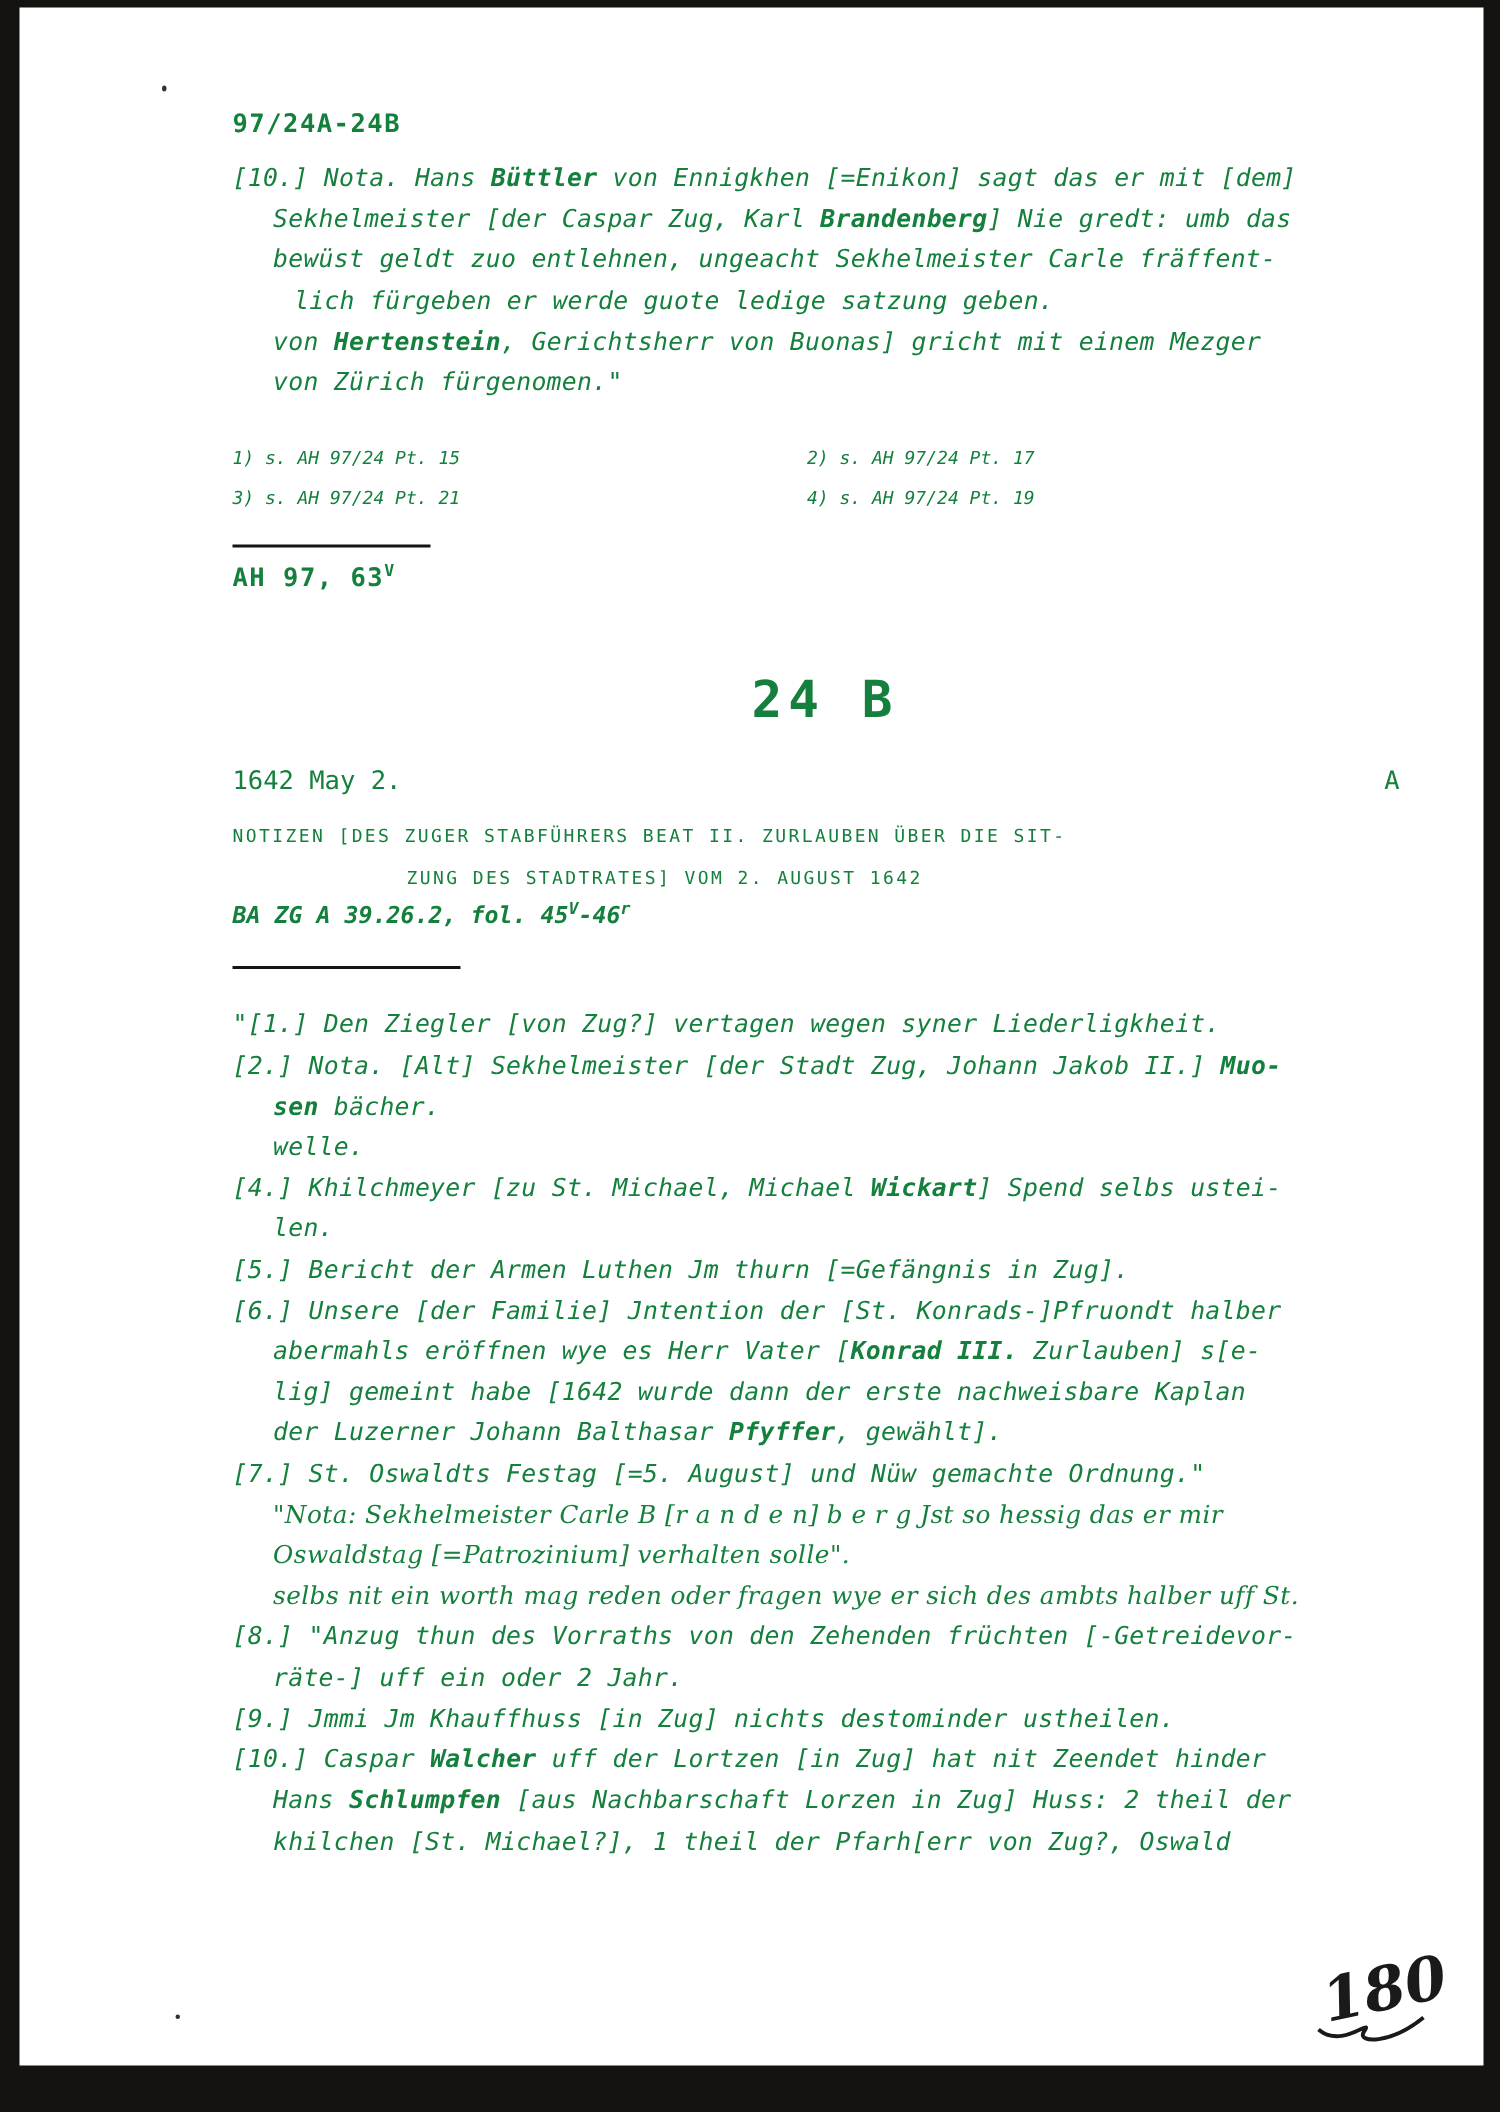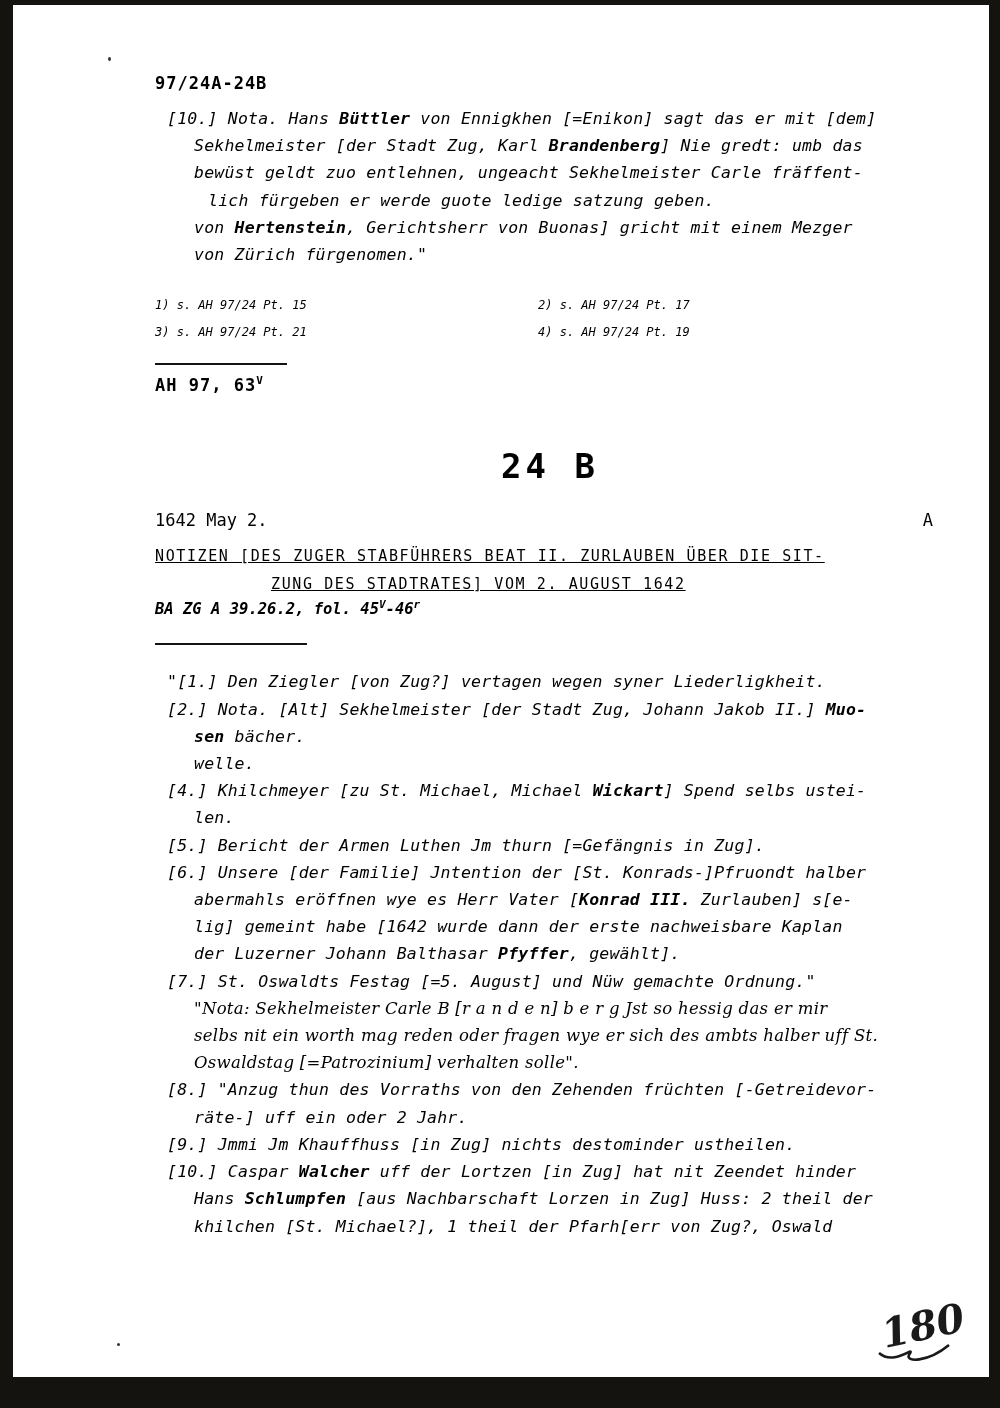--- a/index.html
+++ b/index.html
@@ -12,36 +12,35 @@
   .page{
     position:absolute;
     left:13px; top:5px;
     width:976px; height:1372px;
     background:#ffffff;
   }
   .content{
     position:absolute;
     left:142px; top:68px;
     width:790px;
-    color:#000000;
+    color:#15803d;
   }
   .ref{
     font-weight:bold;
     font-size:17px;
     font-style:normal;
     letter-spacing:1px;
     margin-bottom:12px;
   }
   .tline{
     font-size:16.5px;
     line-height:27.2px;
     font-style:italic;
     white-space:pre-wrap;
     letter-spacing:0.2px;
-    margin-left:12px;
   }
   .ind0{padding-left:0;}
   .ind1{padding-left:27px;}
   .ind2{padding-left:41px;}
   .b{font-weight:bold;}
   .sup{font-size:11px;vertical-align:super;letter-spacing:0;}
   .script{
     font-family:"DejaVu Serif", serif;
     font-style:italic;
     font-size:16.5px;
@@ -72,24 +71,23 @@
   }
   .dateline{
     margin-top:24px;
     display:flex;
     justify-content:space-between;
     font-size:17px;
     padding-right:12px;
   }
   .title{
     margin-top:13px;
-    font-size:15px;
+    font-size:12px;
     line-height:27.5px;
     letter-spacing:1.6px;
-    text-decoration:underline;
   }
   .title .tl2{padding-left:116px;}
   .archive{
     font-weight:bold;
     font-style:italic;
     font-size:15.5px;
   }
   .rule2{width:152px;margin-top:25px;}
   .body{margin-top:23px;}
   .mark{
@@ -118,21 +116,21 @@
 
 <div class="page">
   <div class="speck speck1"></div>
   <div class="speck speck2"></div>
 
   <div class="content">
     <div class="ref">97/24A-24B</div>
 
     <div class="notes">
         <div class="tline ind0"><span>[10.] Nota. Hans </span><span class="b">Büttler</span><span> von Ennigkhen [=Enikon] sagt das er mit [dem]</span></div>
-        <div class="tline ind1"><span>Sekhelmeister [der Stadt Zug, Karl </span><span class="b">Brandenberg</span><span>] Nie gredt: umb das</span></div>
+        <div class="tline ind1"><span>Sekhelmeister [der Caspar Zug, Karl </span><span class="b">Brandenberg</span><span>] Nie gredt: umb das</span></div>
         <div class="tline ind1"><span>bewüst geldt zuo entlehnen, ungeacht Sekhelmeister Carle fräffent-</span></div>
         <div class="tline ind2"><span>lich fürgeben er werde guote ledige satzung geben.</span></div>
         <div class="tline ind1"><span>von </span><span class="b">Hertenstein</span><span>, Gerichtsherr von Buonas] gricht mit einem Mezger</span></div>
         <div class="tline ind1"><span>von Zürich fürgenomen."</span></div>
       </div>
 
     <div class="footnotes">
         <div class="fnrow"><span class="fncell">1) s. AH 97/24 Pt. 15</span><span class="fncell">2) s. AH 97/24 Pt. 17</span></div>
         <div class="fnrow"><span class="fncell">3) s. AH 97/24 Pt. 21</span><span class="fncell">4) s. AH 97/24 Pt. 19</span></div>
       </div>
@@ -164,22 +162,22 @@
         <div class="tline ind1"><span>welle.</span></div>
         <div class="tline ind0"><span>[4.] Khilchmeyer [zu St. Michael, Michael </span><span class="b">Wickart</span><span>] Spend selbs ustei-</span></div>
         <div class="tline ind1"><span>len.</span></div>
         <div class="tline ind0"><span>[5.] Bericht der Armen Luthen Jm thurn [=Gefängnis in Zug].</span></div>
         <div class="tline ind0"><span>[6.] Unsere [der Familie] Jntention der [St. Konrads-]Pfruondt halber</span></div>
         <div class="tline ind1"><span>abermahls eröffnen wye es Herr Vater [</span><span class="b">Konrad III.</span><span> Zurlauben] s[e-</span></div>
         <div class="tline ind1"><span>lig] gemeint habe [1642 wurde dann der erste nachweisbare Kaplan</span></div>
         <div class="tline ind1"><span>der Luzerner Johann Balthasar </span><span class="b">Pfyffer</span><span>, gewählt].</span></div>
         <div class="tline ind0"><span>[7.] St. Oswaldts Festag [=5. August] und Nüw gemachte Ordnung."</span></div>
         <div class="tline ind1"><span class="script">"Nota: Sekhelmeister Carle B [r a n d e n] b e r g Jst so hessig das er mir</span></div>
+        <div class="tline ind1"><span class="script">Oswaldstag [=Patrozinium] verhalten solle".</span></div>
         <div class="tline ind1"><span class="script">selbs nit ein worth mag reden oder fragen wye er sich des ambts halber uff St.</span></div>
-        <div class="tline ind1"><span class="script">Oswaldstag [=Patrozinium] verhalten solle".</span></div>
         <div class="tline ind0"><span>[8.] "Anzug thun des Vorraths von den Zehenden früchten [-Getreidevor-</span></div>
         <div class="tline ind1"><span>räte-] uff ein oder 2 Jahr.</span></div>
         <div class="tline ind0"><span>[9.] Jmmi Jm Khauffhuss [in Zug] nichts destominder ustheilen.</span></div>
         <div class="tline ind0"><span>[10.] Caspar </span><span class="b">Walcher</span><span> uff der Lortzen [in Zug] hat nit Zeendet hinder</span></div>
         <div class="tline ind1"><span>Hans </span><span class="b">Schlumpfen</span><span> [aus Nachbarschaft Lorzen in Zug] Huss: 2 theil der</span></div>
         <div class="tline ind1"><span>khilchen [St. Michael?], 1 theil der Pfarh[err von Zug?, Oswald</span></div>
       </div>
   </div>
 
   <svg class="mark" viewBox="0 0 100 80">

